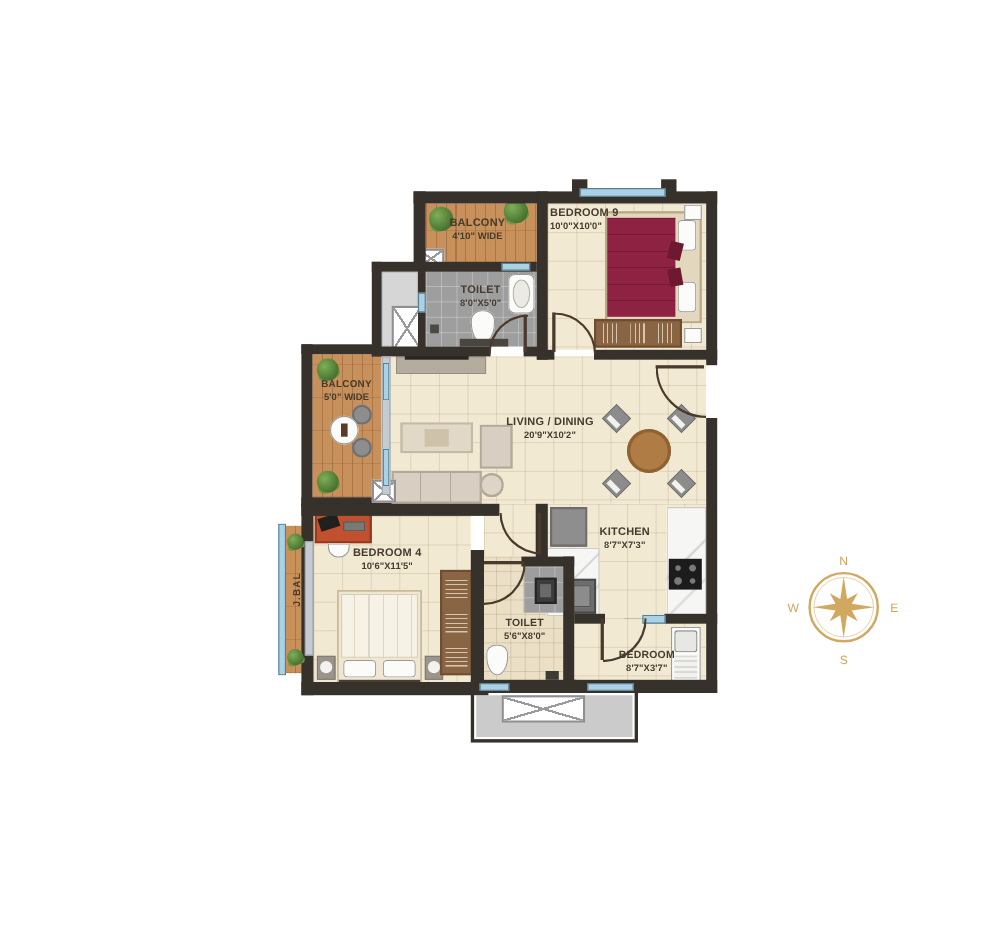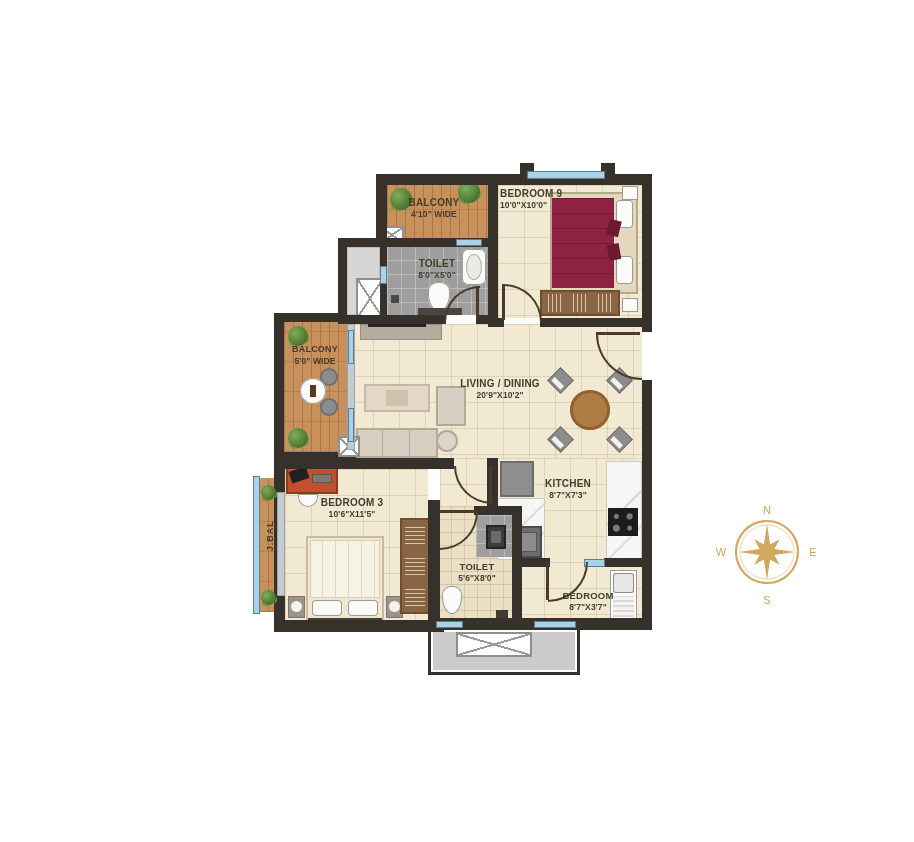--- a/index.html
+++ b/index.html
@@ -251,21 +251,21 @@
   </div>
   <div class="abs rlabel" style="left:440px;top:377px;width:120px;">
     <span>LIVING / DINING</span>
     <span class="sz">20'9"X10'2"</span>
   </div>
   <div class="abs rlabel" style="left:518px;top:477px;width:100px;">
     <span>KITCHEN</span>
     <span class="sz">8'7"X7'3"</span>
   </div>
   <div class="abs rlabel" style="left:302px;top:496px;width:100px;">
-    <span>BEDROOM 3</span>
+    <span>BEDROOM 4</span>
     <span class="sz">10'6"X11'5"</span>
   </div>
   <div class="abs rlabel" style="left:442px;top:561px;width:70px;font-size:9.5px;">
     <span>TOILET</span>
     <span class="sz">5'6"X8'0"</span>
   </div>
   <div class="abs rlabel" style="left:548px;top:590px;width:80px;font-size:9.5px;">
     <span>BEDROOM</span>
     <span class="sz">8'7"X3'7"</span>
   </div>

